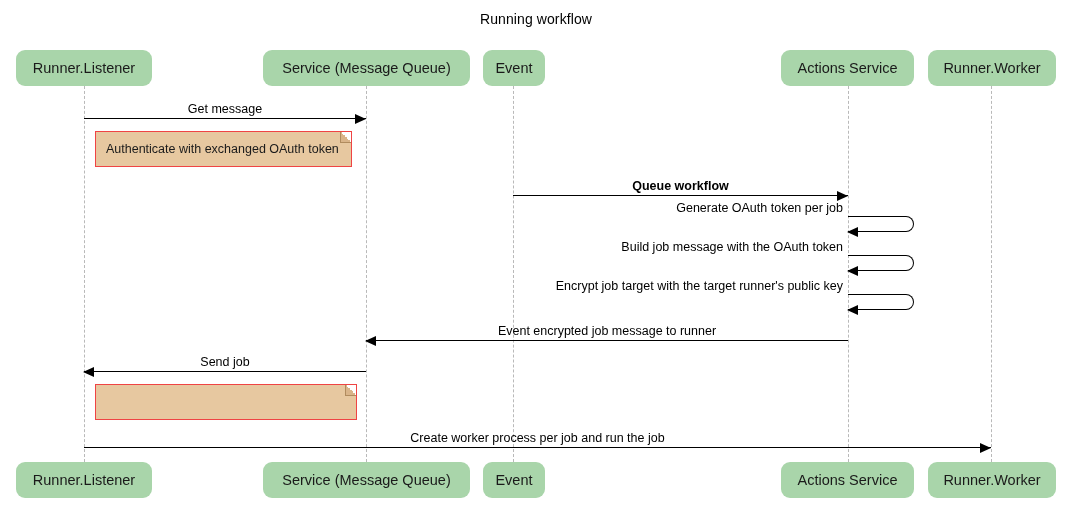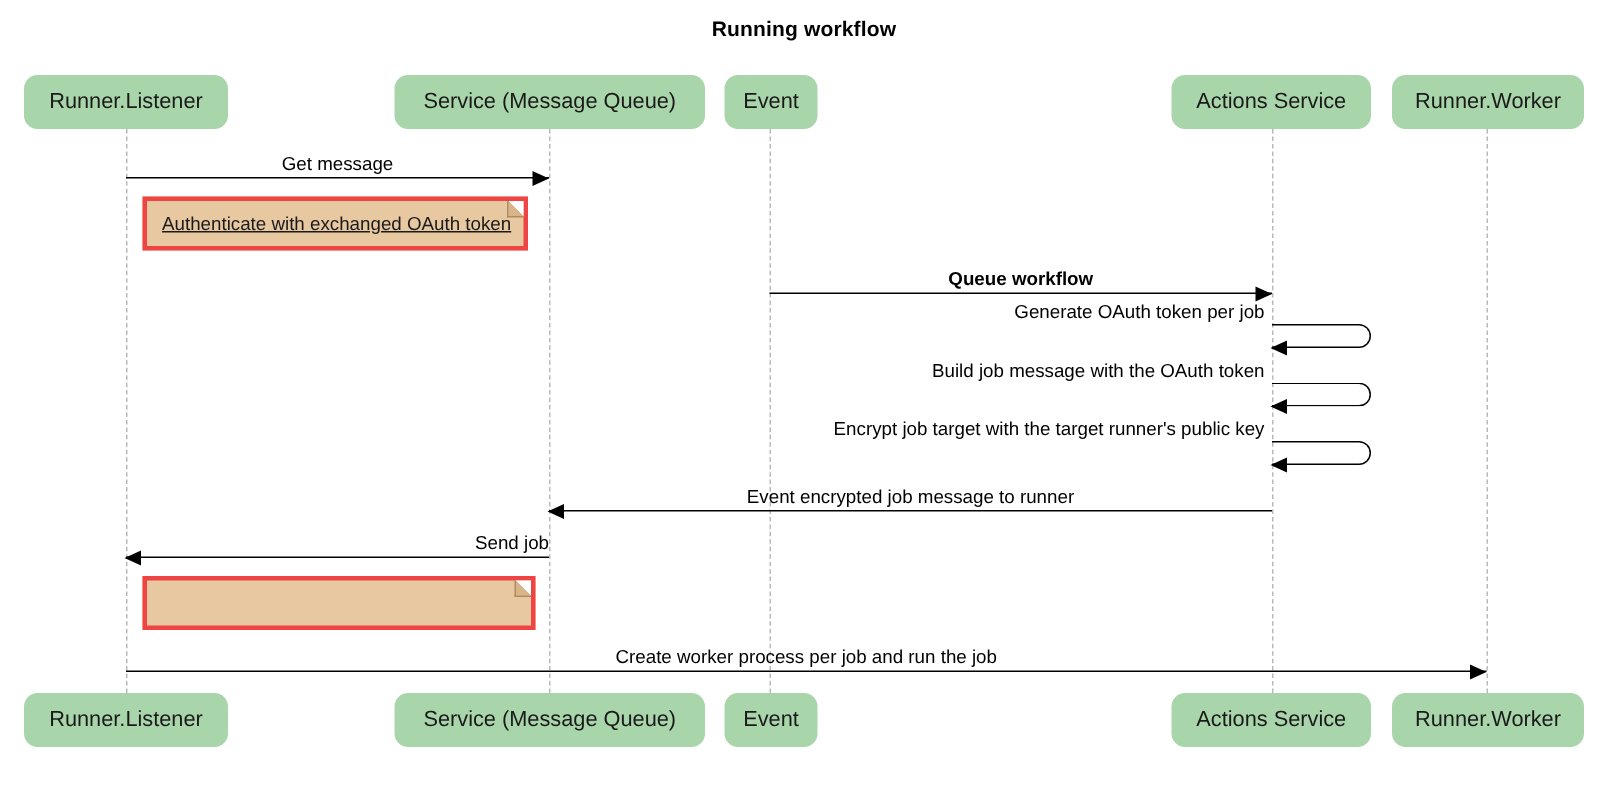--- a/index.html
+++ b/index.html
@@ -19,21 +19,21 @@
     background: #ffffff;
     overflow: hidden;
   }
   .title {
     position: absolute;
     left: 0;
     top: 11px;
     width: 1072px;
     text-align: center;
     font-size: 14px;
-    font-weight: bold;
+    font-weight: normal;
     color: #000000;
     letter-spacing: 0.1px;
   }
   .lifeline {
     position: absolute;
     width: 0;
     border-left: 1px dashed #b9b9b9;
   }
   .participant {
     position: absolute;
@@ -73,29 +73,28 @@
     color: #000000;
     white-space: nowrap;
     line-height: 14px;
   }
   .msg-label.center { text-align: center; }
   .msg-label.right  { text-align: right; }
 
   .note {
     position: absolute;
     background: #e7c8a0;
-    border: 3px solid #ef4444;
+    border: 1px solid #ef4444;
     box-sizing: border-box;
     display: flex;
     align-items: center;
     font-size: 12.5px;
     color: #1a1a1a;
     padding-left: 10px;
     white-space: nowrap;
-    text-decoration: underline;
   }
   .note-fold {
     position: absolute;
     right: 0;
     top: 0;
     width: 11px;
     height: 11px;
     background: linear-gradient(225deg, #ffffff 0 50%, #d9b489 50% 100%);
     border-left: 1px solid #b08b5e;
     border-bottom: 1px solid #b08b5e;
@@ -153,21 +152,21 @@
       <div class="arrowhead left" style="left: 847px; top: 265.5px;"></div>
       <div class="msg-label right" style="left: 0px; width: 843px; top: 240px;">Build job message with the OAuth token</div>
       <div class="selfloop" style="left: 848px; top: 294px; width: 66px; height: 16px;"></div>
       <div class="arrowhead left" style="left: 847px; top: 304.5px;"></div>
       <div class="msg-label right" style="left: 0px; width: 843px; top: 279px;">Encrypt job target with the target runner's public key</div>
       <div class="msg-line" style="left: 366px; top: 340px; width: 482px;"></div>
       <div class="arrowhead left" style="top: 335.5px; left: 365px;"></div>
       <div class="msg-label center" style="left: 366px; width: 482px; top: 324px;">Event encrypted job message to runner</div>
       <div class="msg-line" style="left: 84px; top: 371px; width: 282px;"></div>
       <div class="arrowhead left" style="top: 366.5px; left: 83px;"></div>
-      <div class="msg-label center" style="left: 84px; width: 282px; top: 355px; text-align: right;">Send job</div>
+      <div class="msg-label center" style="left: 84px; width: 282px; top: 355px;">Send job</div>
       <div class="msg-line" style="left: 84px; top: 447px; width: 907px;"></div>
       <div class="arrowhead right" style="top: 442.5px; left: 980px;"></div>
       <div class="msg-label center" style="left: 84px; width: 907px; top: 431px;">Create worker process per job and run the job</div>
     </div>
   <div id="notes">
       <div class="note" style="left: 95px; top: 131px; width: 257px; height: 36px;">
         <span>Authenticate with exchanged OAuth token</span>
         <span class="note-fold"></span>
       </div>
       <div class="note" style="left: 95px; top: 384px; width: 262px; height: 36px;">

